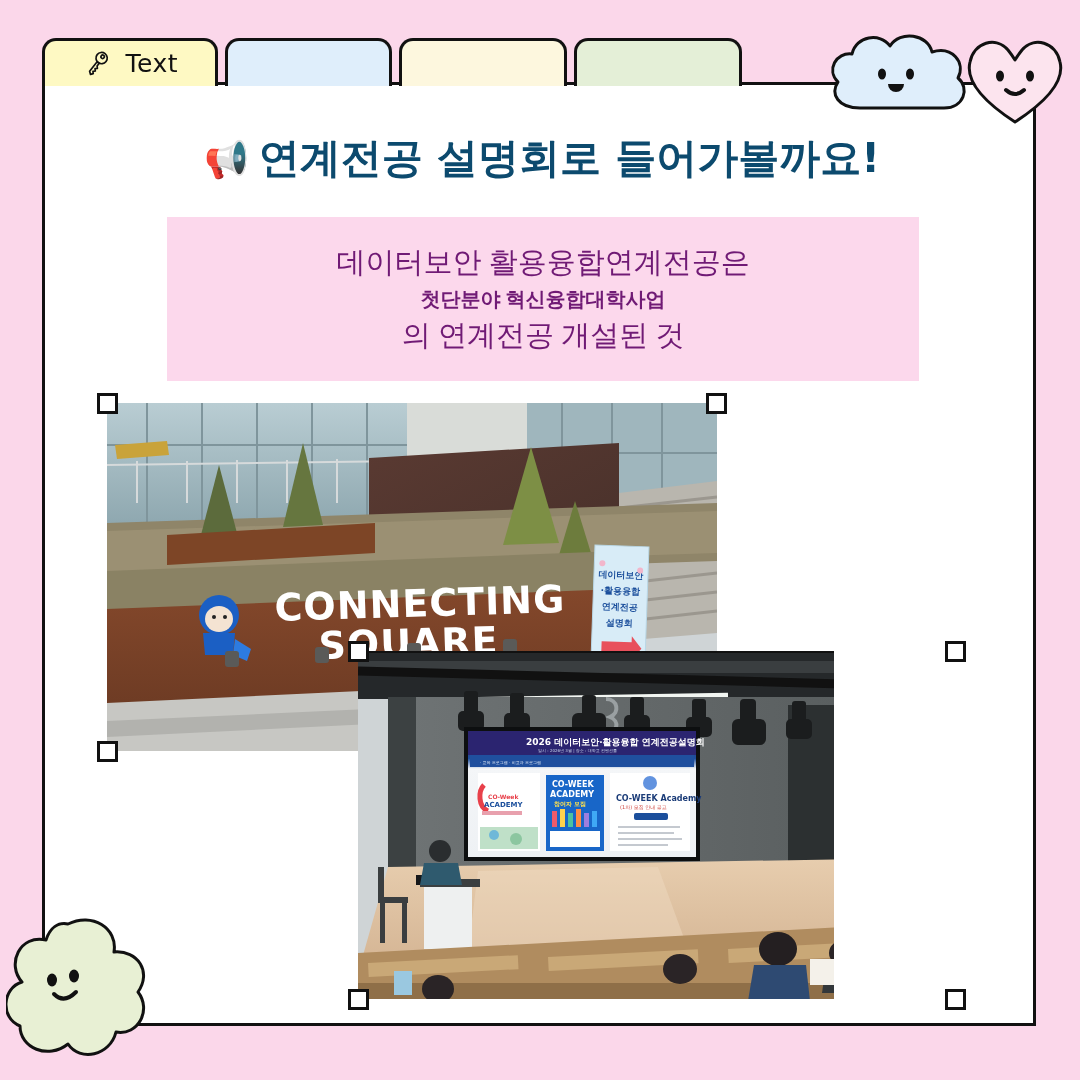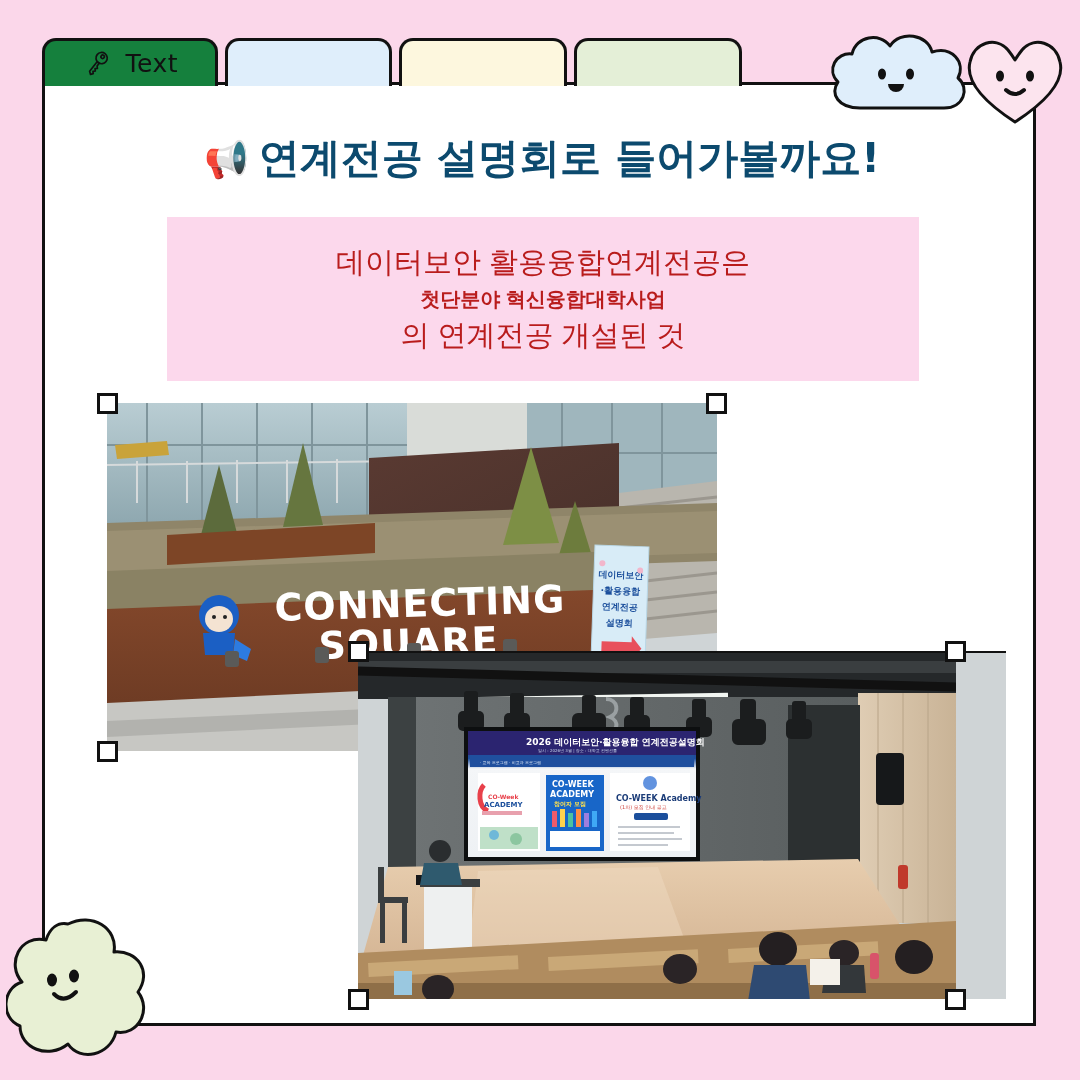--- a/index.html
+++ b/index.html
@@ -35,21 +35,21 @@
     border-bottom: none;
     border-radius: 14px 14px 0 0;
     display: flex;
     align-items: center;
     justify-content: center;
     gap: 14px;
     position: relative;
   }
   .tab-active {
     width: 176px;
-    background: #15803d;
+    background: #fef9c3;
     z-index: 3;
   }
   .tab-blue   { width: 168px; background: #dfeefb; margin-left: 7px; z-index: 2; }
   .tab-cream  { width: 168px; background: #fdf7de; margin-left: 7px; z-index: 2; }
   .tab-green  { width: 168px; background: #e4efd7; margin-left: 7px; z-index: 2; }
 
   .key-icon { width: 30px; height: 30px; display: block; }
   .tab-label {
     font-size: 25px;
     color: #111;
@@ -93,44 +93,44 @@
     height: 164px;
     background: #fcd8ec;
     display: flex;
     flex-direction: column;
     align-items: center;
     justify-content: center;
     gap: 4px;
   }
   .hl-line {
     font-size: 29px;
-    color: #b91c1c;
+    color: #701a75;
     line-height: 1.33;
     white-space: nowrap;
-    font-family: Liberation Sans, sans-serif;
+    font-family: Liberation Serif, serif;
   }
   .hl-line.bold { font-weight: 700; font-size: 20px; }
 
   
   .photo {
     position: absolute;
     overflow: hidden;
     background: #cfd4d6;
   }
   .photo-1 {
     left: 62px;   
     top: 318px;
     width: 610px;
     height: 348px;
     z-index: 3;
   }
   .photo-2 {
     left: 313px;
     top: 566px;
-    width: 648px;
+    width: 476px;
     height: 348px;
     z-index: 4;
     border-top: 2px solid #111;
   }
 
   
   .handle {
     position: absolute;
     width: 21px;
     height: 21px;

